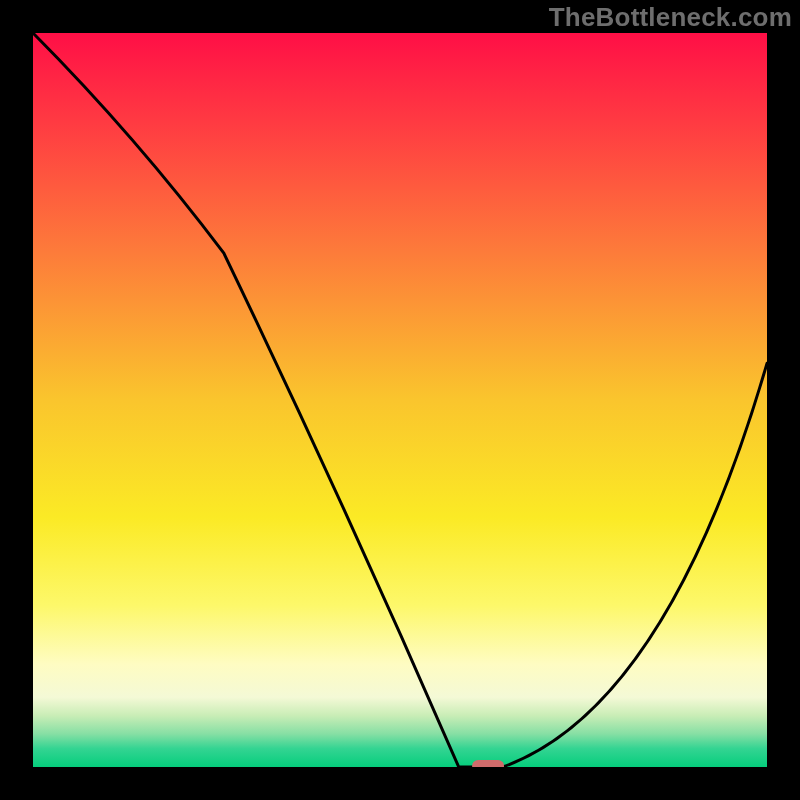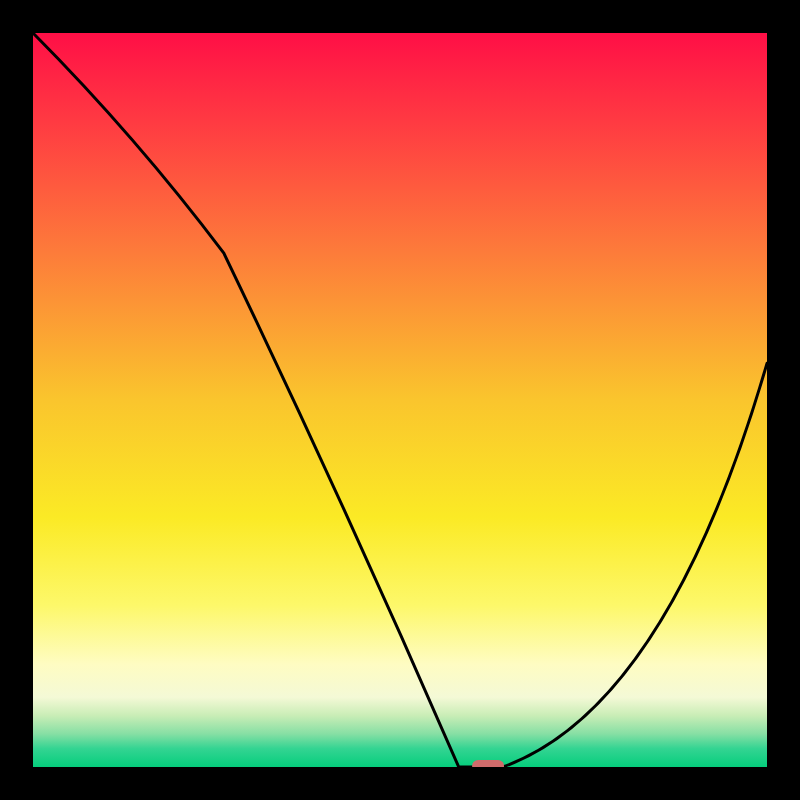--- a/index.html
+++ b/index.html
@@ -27,20 +27,21 @@
     z-index: 10;
   }
   svg {
     display: block;
   }
 </style>
 </head>
 <body>
 
 <div class="container">
+  <div class="watermark">TheBottleneck.com</div>
 
   <svg id="chart-svg" width="800" height="800" viewBox="0 0 800 800">
     <defs>
       <linearGradient id="bg-grad" x1="0" y1="0" x2="0" y2="1">
           <stop offset="0.00%" stop-color="#ff0f46"></stop>
           <stop offset="12.00%" stop-color="#ff3a42"></stop>
           <stop offset="30.00%" stop-color="#fd7c3a"></stop>
           <stop offset="50.00%" stop-color="#fac52d"></stop>
           <stop offset="66.00%" stop-color="#fbea25"></stop>
           <stop offset="78.00%" stop-color="#fdf86a"></stop>

